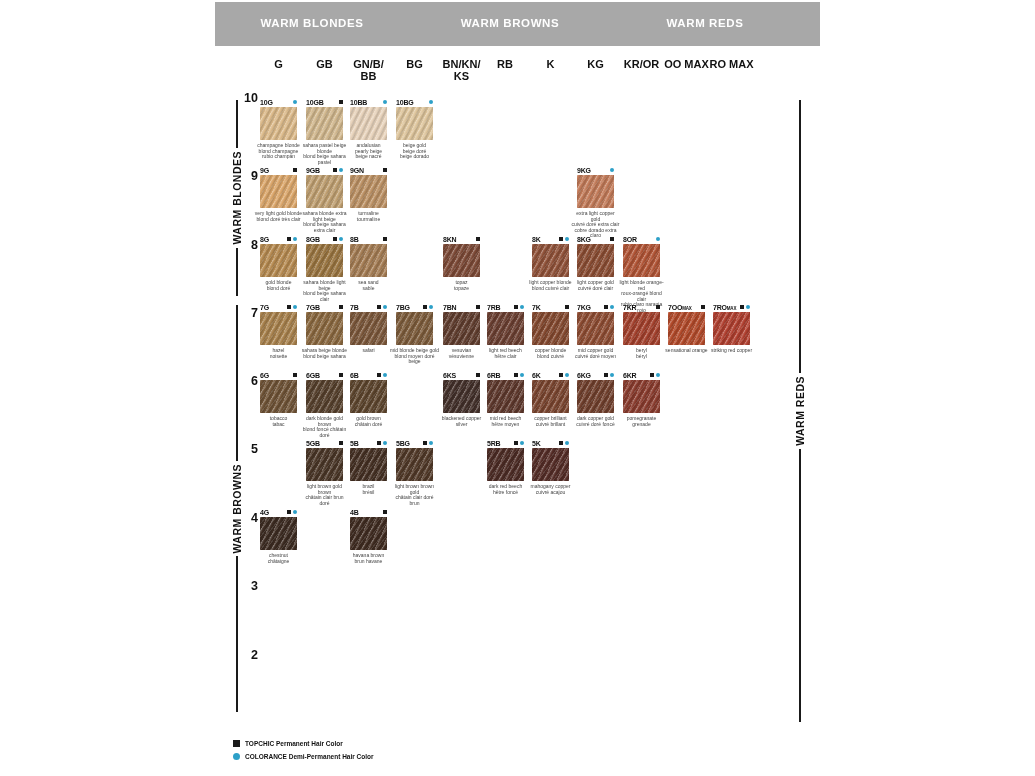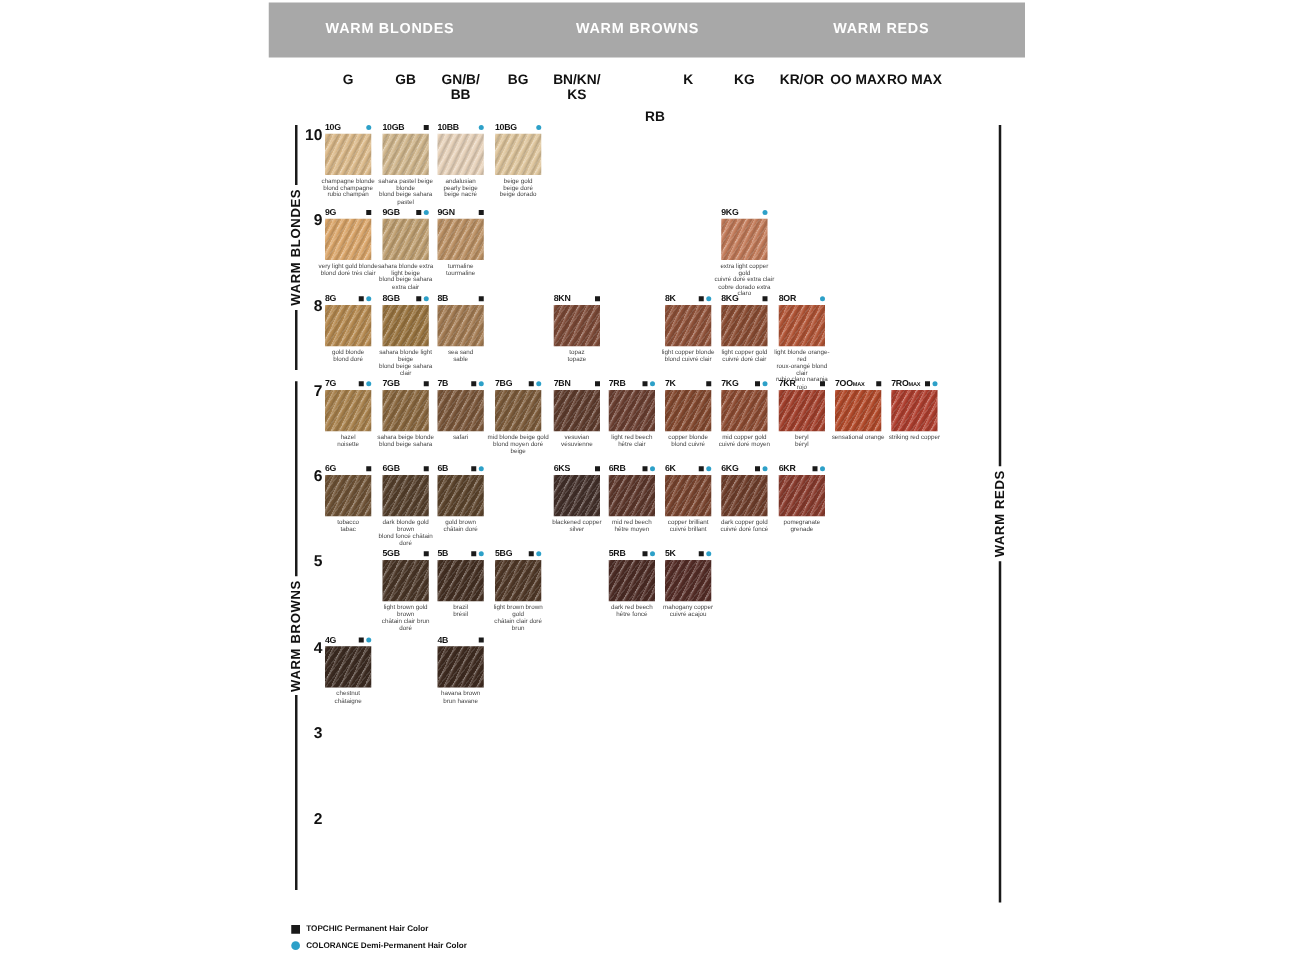--- a/index.html
+++ b/index.html
@@ -64,42 +64,42 @@
         <div>GN/B/</div>
         <div>BB</div>
       </div>
       <div class="col-header" style="left: 414.5px;">
         <div>BG</div>
       </div>
       <div class="col-header" style="left: 461.5px;">
         <div>BN/KN/</div>
         <div>KS</div>
       </div>
-      <div class="col-header" style="left: 524px; margin-top: 30px;">
+      <div class="col-header" style="left: 505px;">
         <div>RB</div>
       </div>
       <div class="col-header" style="left: 550.5px;">
         <div>K</div>
       </div>
       <div class="col-header" style="left: 595.5px;">
         <div>KG</div>
       </div>
       <div class="col-header" style="left: 641.5px;">
         <div>KR/OR</div>
       </div>
       <div class="col-header" style="left: 686.5px;">
         <div>OO MAX</div>
       </div>
       <div class="col-header" style="left: 731.5px;">
         <div>RO MAX</div>
       </div>
     </div>
 
   <div id="grid">
-      <div class="row-num" style="top: 101px;">10</div>
+      <div class="row-num" style="top: 91px;">10</div>
       <div class="cell" style="left: 260px; top: 98px;">
         <div class="cell-head">
           <span class="code"><span>10G</span></span>
           <span class="marks">
             <span class="dot" style="background: rgb(45, 160, 200);"></span>
           </span>
         </div>
         <div class="swatch" style="--c: #dcba8a;"></div>
         <div class="names">
           <div>champagne blonde</div>

